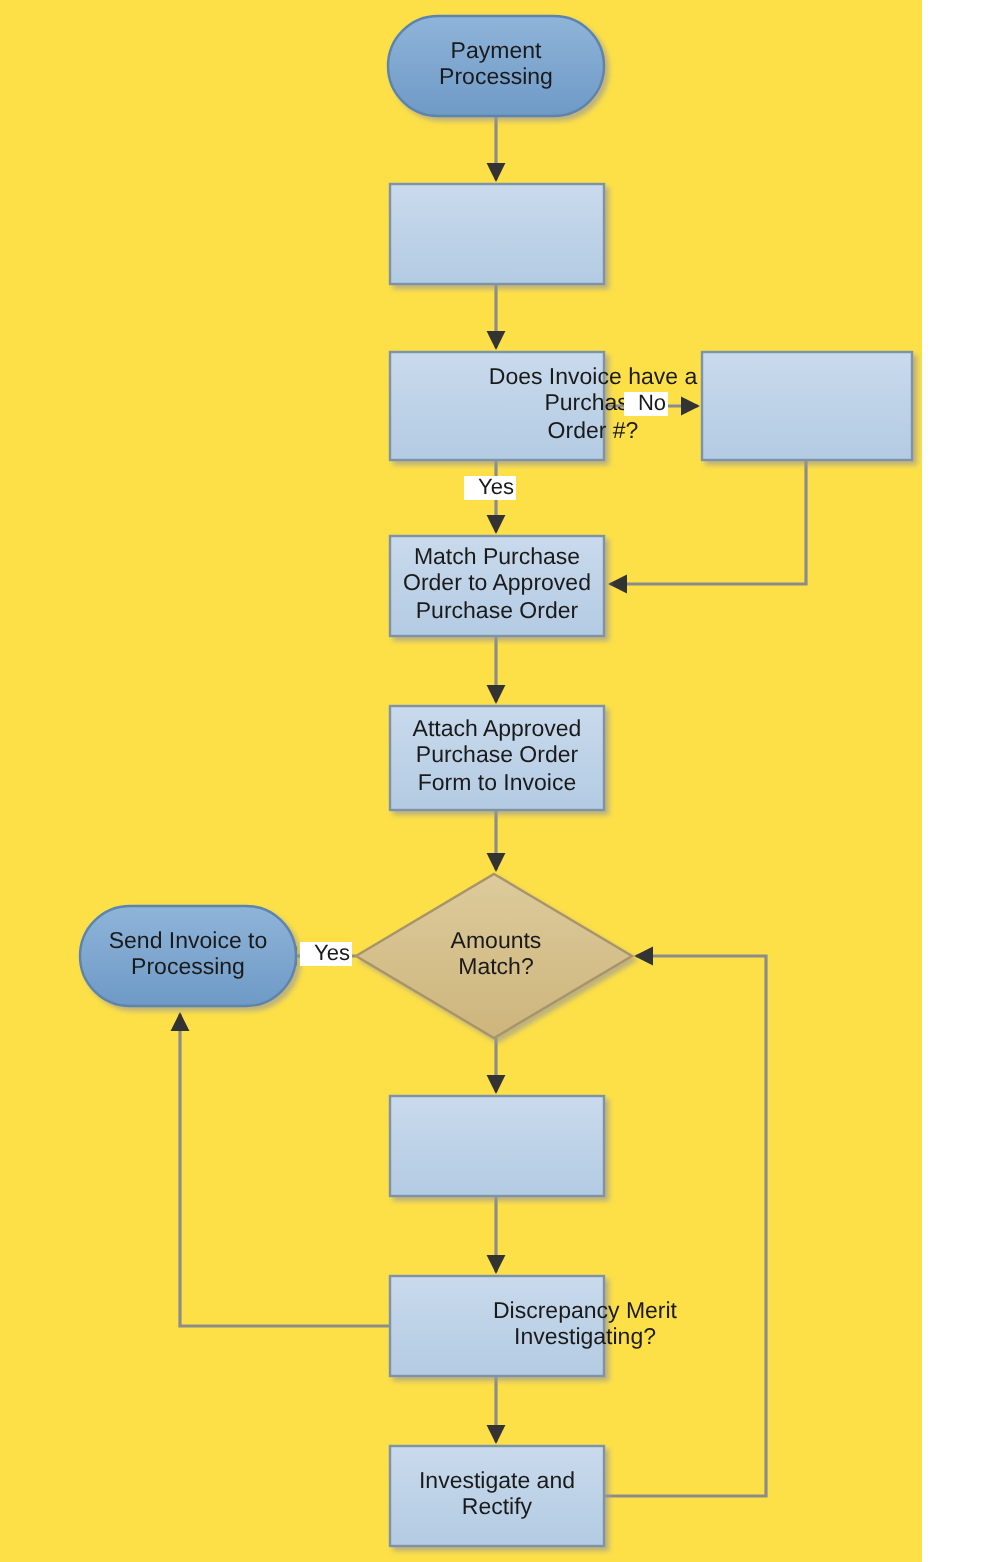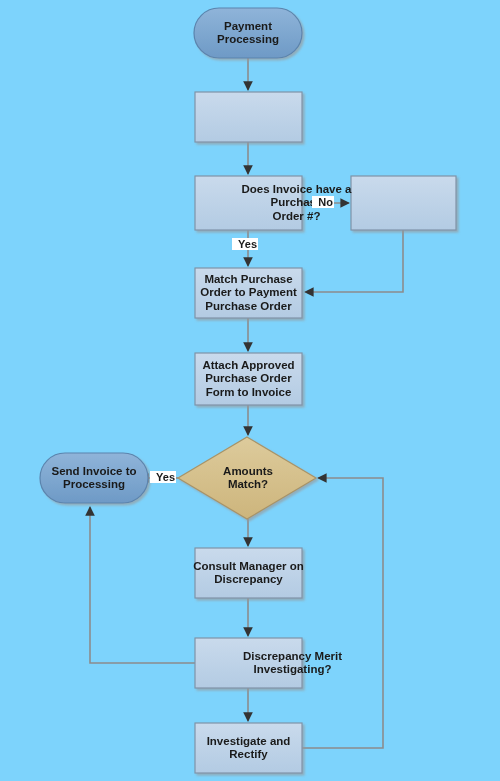--- a/index.html
+++ b/index.html
@@ -6,25 +6,24 @@
   html, body {
     margin: 0;
     padding: 0;
     background: #ffffff;
   }
   body {
     font-family: "Liberation Sans", sans-serif;
   }
   #flowchart-canvas {
     position: relative;
-    width: 500px;
+    width: 461px;
     height: 781px;
-    background: #7dd3fc;
+    background: #fde047;
     overflow: hidden;
-    font-weight: bold;
   }
   #flow-svg {
     position: absolute;
     top: 0;
     left: 0;
     width: 500px;
     height: 781px;
   }
   .node-label {
     position: absolute;
@@ -133,35 +132,33 @@
   <div class="node-label" style="left:194px; top:8px; width:108px; height:50px;">Payment
 Processing</div>
 
 
   <div class="node-label" style="left:193px; top:176px; width:111px; height:54px;margin-left:48px;">Does Invoice have a
 Purchase
 Order #?</div>
 
 
   <div class="node-label" style="left:193px; top:268px; width:111px; height:50px;">Match  Purchase
-Order to Payment
+Order to Approved
 Purchase Order</div>
 
   <div class="node-label" style="left:195px; top:353px; width:107px; height:52px;">Attach Approved
 Purchase Order
 Form to Invoice</div>
 
   <div class="node-label" style="left:40px; top:453px; width:108px; height:50px;">Send Invoice to
 Processing</div>
 
   <div class="node-label" style="left:193px; top:437px; width:110px; height:82px;">Amounts
 Match?</div>
 
-  <div class="node-label" style="left:193px; top:548px; width:111px; height:50px;">Consult Manager on
-Discrepancy</div>
 
   <div class="node-label" style="left:195px; top:638px; width:107px; height:50px;padding-left:44px;">Discrepancy Merit
 Investigating?</div>
 
   <div class="node-label" style="left:195px; top:723px; width:107px; height:50px;">Investigate and
 Rectify</div>
 
   <div class="edge-label" style="left:312px; top:196px; width:20px;">No</div>
 
   <div class="edge-label" style="left:232px; top:238px; width:24px;">Yes</div>

